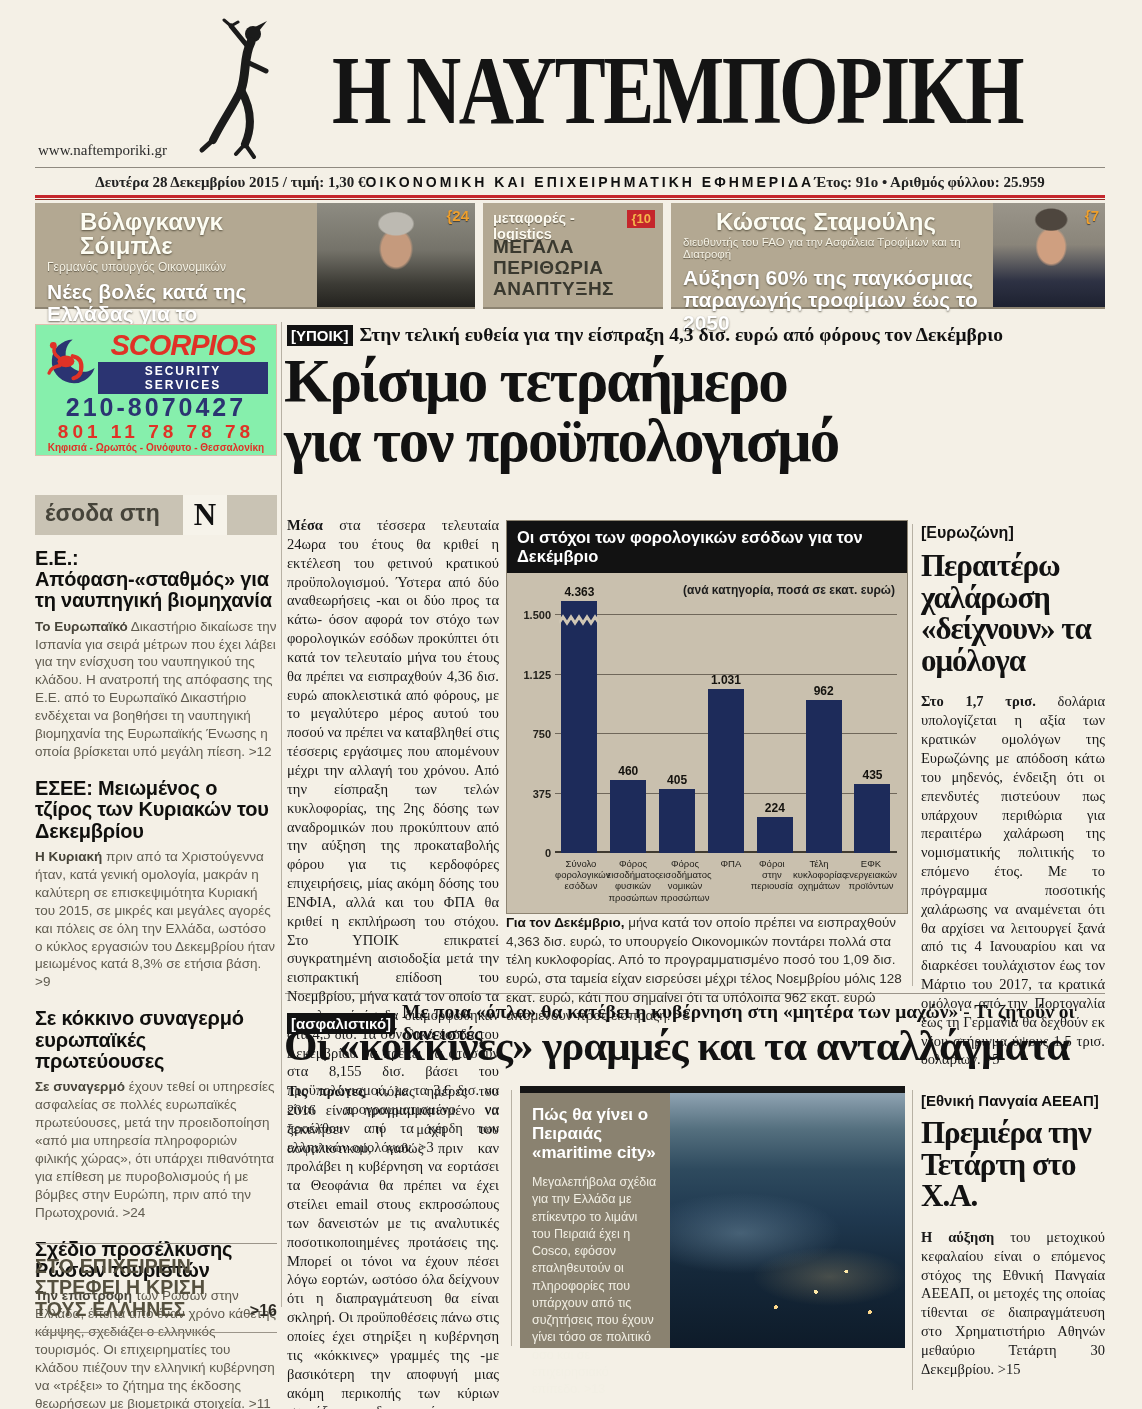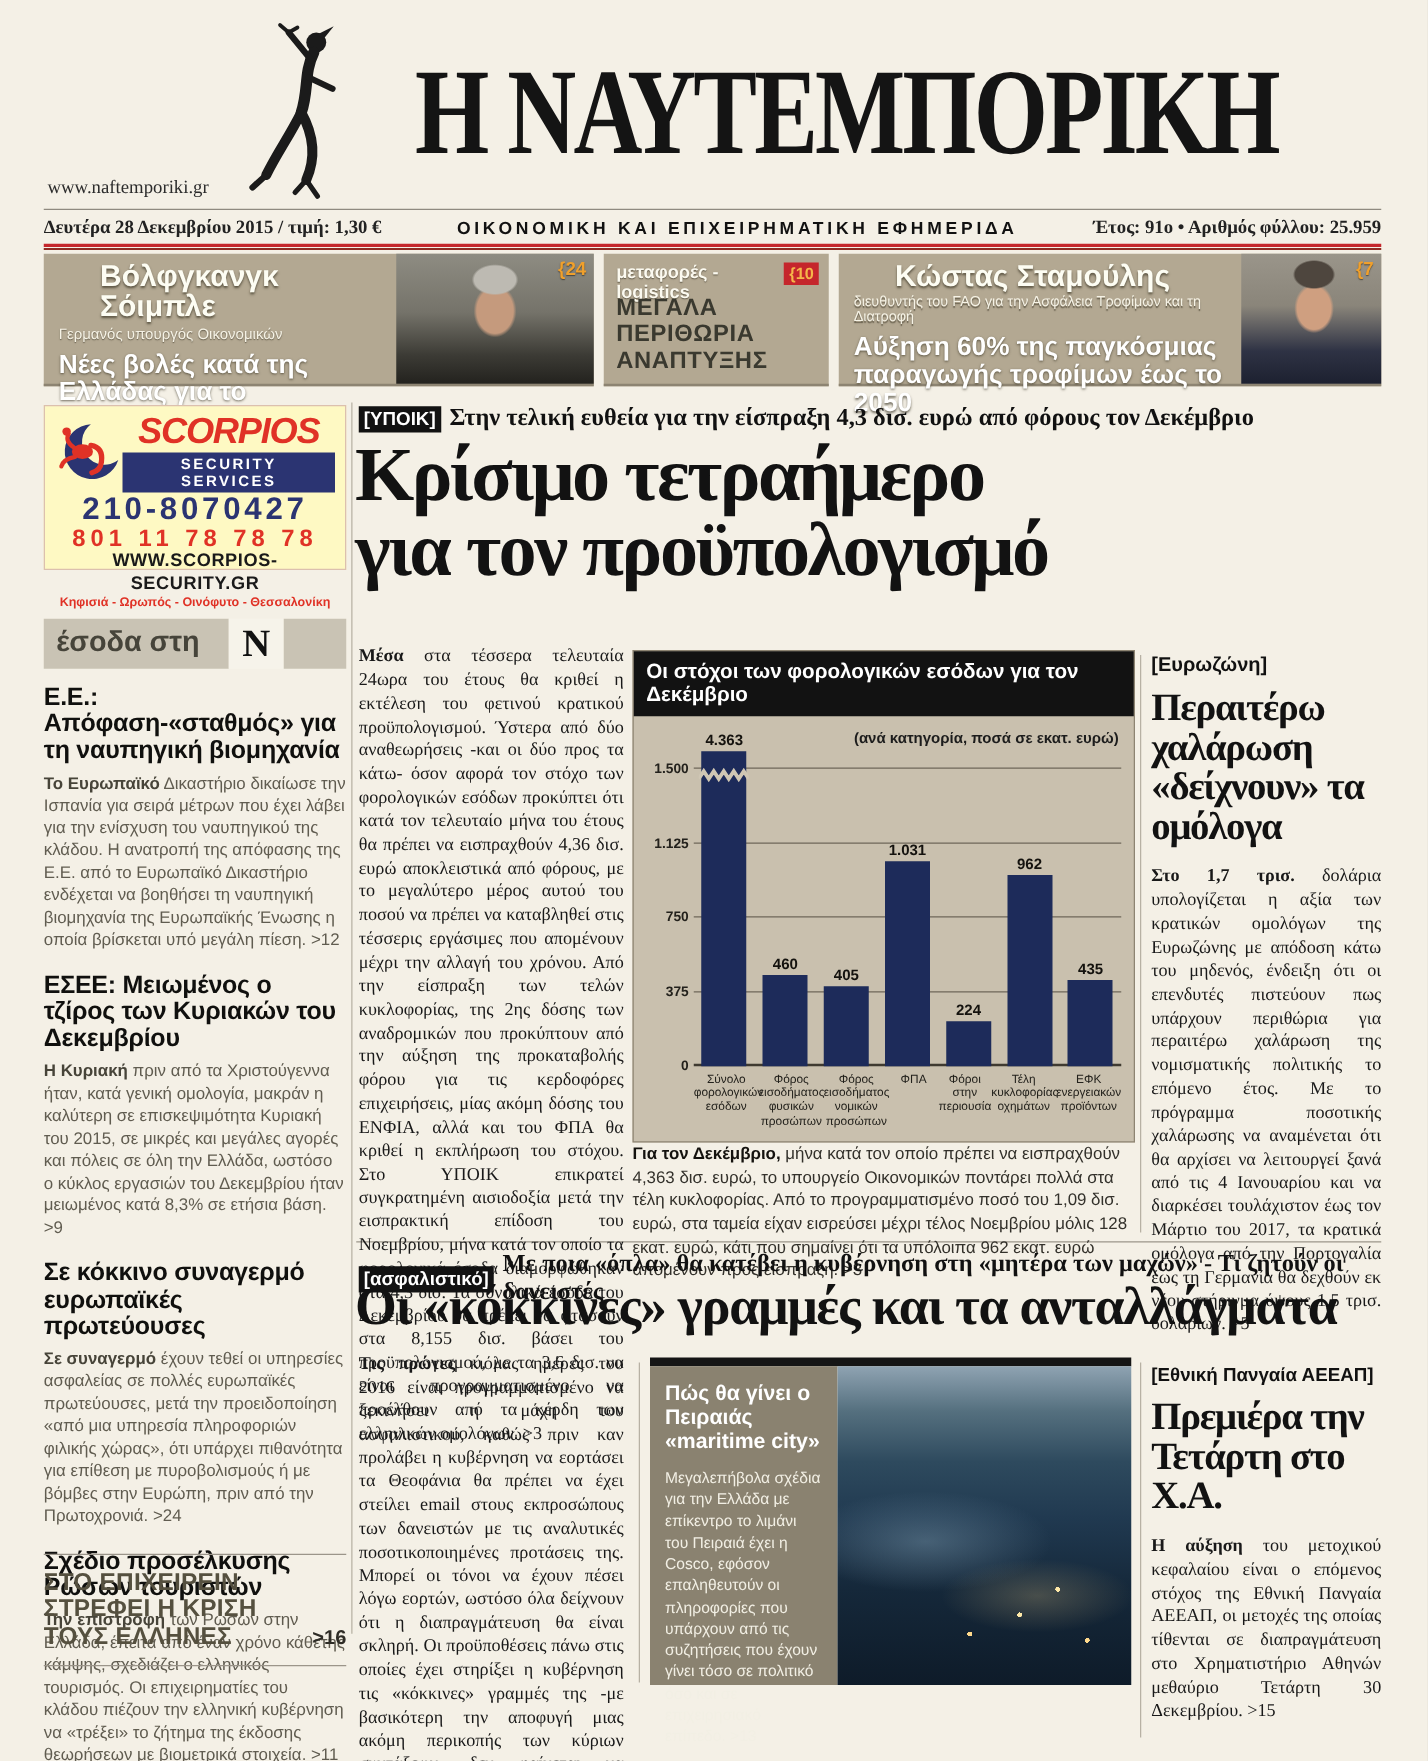--- a/index.html
+++ b/index.html
@@ -6,21 +6,21 @@
   .page{position:relative;width:1142px;height:1409px;background:#f4f0e6;overflow:hidden;
         font-family:"Liberation Sans",sans-serif;color:#1a1a1a;}
   .abs{position:absolute;}
 
   
   .mast-url{left:38px;top:142px;font:15px "Liberation Serif",serif;color:#2c2c2c;}
   .mast-title{left:332px;top:34px;font-weight:bold;font-family:"Liberation Serif",serif;
       font-size:98px;letter-spacing:-3px;transform:scaleX(.78);transform-origin:left top;
       white-space:nowrap;color:#141414;}
   .mast-hairline{left:35px;top:167px;width:1070px;height:1px;background:#8f8a80;}
-  .dateline{left:35px;top:171px;width:1070px;display:flex;justify-content:space-between;align-items:center;height:22px;}
+  .dateline{left:35px;top:171px;width:1070px;display:flex;justify-content:center;align-items:center;height:22px;}
   .date-left,.date-right{font:bold 15px "Liberation Serif",serif;color:#222;}
   .date-center{font:bold 14px "Liberation Sans",sans-serif;letter-spacing:3px;color:#111;}
   .red-rule{left:35px;top:195px;width:1070px;height:5px;
       background:linear-gradient(180deg,#c5262c 0 60%,#f4f0e6 60% 72%,#8f2a22 72% 100%);}
 
   
   .strip-box{top:203px;height:106px;background:#b3a892;border-bottom:2px solid #8d8472;box-sizing:border-box;}
   .box1{left:35px;width:440px;}
   .box2{left:483px;width:180px;}
   .box3{left:671px;width:434px;}
@@ -43,21 +43,21 @@
       linear-gradient(180deg,#9a958a 0%,#8a857a 40%,#2e3244 75%,#1d2130 100%);}
   .strip-page{position:absolute;top:4px;right:6px;font-weight:bold;font-size:15px;color:#f0a02c;
       text-shadow:0 1px 1px rgba(0,0,0,.5);}
   .kicker-row{position:absolute;left:10px;right:8px;top:7px;display:flex;justify-content:space-between;align-items:flex-start;}
   .strip-kicker{font-weight:bold;font-size:14.5px;color:#fcfaf0;text-shadow:0 1px 1px rgba(40,35,20,.6);}
   .strip-page-red{background:#c5262c;color:#f5b64a;font-weight:bold;font-size:13px;padding:1px 4px 2px;}
   .strip-headline2{position:absolute;left:10px;top:34px;font-weight:bold;font-size:19px;line-height:1.1;
       color:#3a392f;letter-spacing:.5px;}
 
   
-  .ad{left:35px;top:324px;width:242px;height:132px;background:#fef9c3;border:1px solid #dcc0ae;
+  .ad{left:35px;top:324px;width:242px;height:132px;background:#86efac;border:1px solid #dcc0ae;
       box-sizing:border-box;padding:6px 8px;text-align:center;}
   .ad-top{display:flex;align-items:center;}
   .ad-logo{width:54px;height:52px;flex:0 0 auto;}
   .ad-brandwrap{flex:1;}
   .ad-brand{font-weight:bold;font-style:italic;font-size:29px;color:#e03226;line-height:1;letter-spacing:-1px;}
   .ad-tag{background:#2b3472;color:#fff;font-weight:bold;font-size:12px;letter-spacing:2px;padding:2px 12px;margin-top:2px;}
   .ad-phone1{font-weight:bold;font-size:25px;color:#2b3472;letter-spacing:3px;line-height:1.1;}
   .ad-phone2{font-weight:bold;font-size:19px;color:#e03226;letter-spacing:4px;line-height:1.05;}
   .ad-url{font-weight:bold;font-size:14.5px;color:#1a1a1a;letter-spacing:.5px;line-height:1.2;}
   .ad-loc{font-weight:bold;font-size:10px;color:#e03226;line-height:1.3;}
@@ -205,21 +205,20 @@
           <circle cx="11" cy="9" r="4" fill="#e03226"></circle>
         </svg>
       </div>
       <div class="ad-brandwrap">
         <div class="ad-brand">SCORPIOS</div>
         <div class="ad-tag">SECURITY SERVICES</div>
       </div>
     </div>
     <div class="ad-phone1">210-8070427</div>
     <div class="ad-phone2">801 11 78 78 78</div>
-    <div class="ad-url">WWW.SCORPIOS-SECURITY.GR</div>
     <div class="ad-loc">Κηφισιά - Ωρωπός - Οινόφυτο - Θεσσαλονίκη</div>
   </div>
 
   <div class="abs vr" style="left:281px;top:322px;height:985px;"></div>
   <div class="abs vr" style="left:912px;top:524px;height:462px;"></div>
   <div class="abs vr" style="left:912px;top:1090px;height:300px;"></div>
   <div class="abs vr" style="left:511px;top:1090px;height:256px;"></div>
   <div class="abs hr divider"></div>
 
   <div class="abs sb-header">

